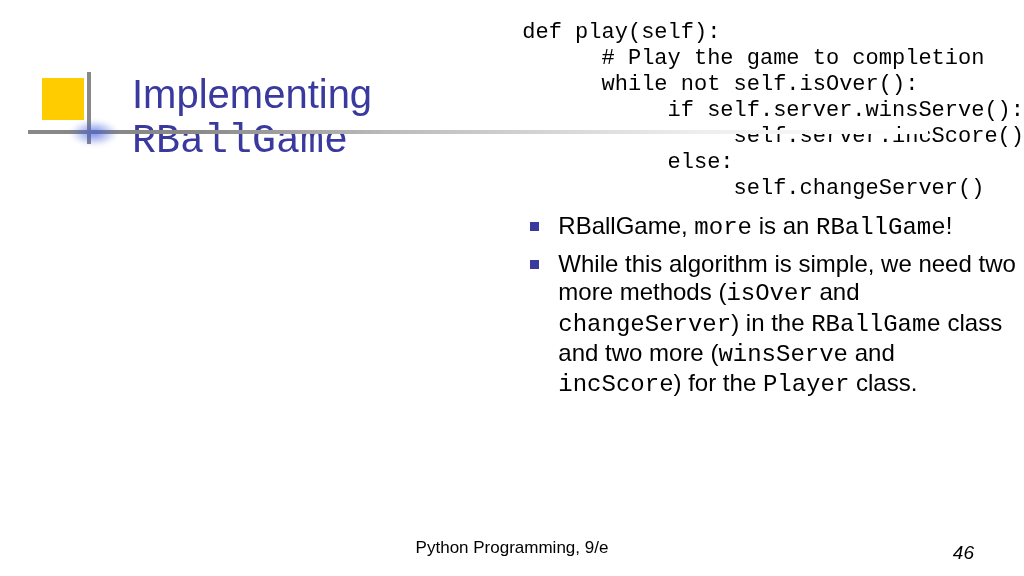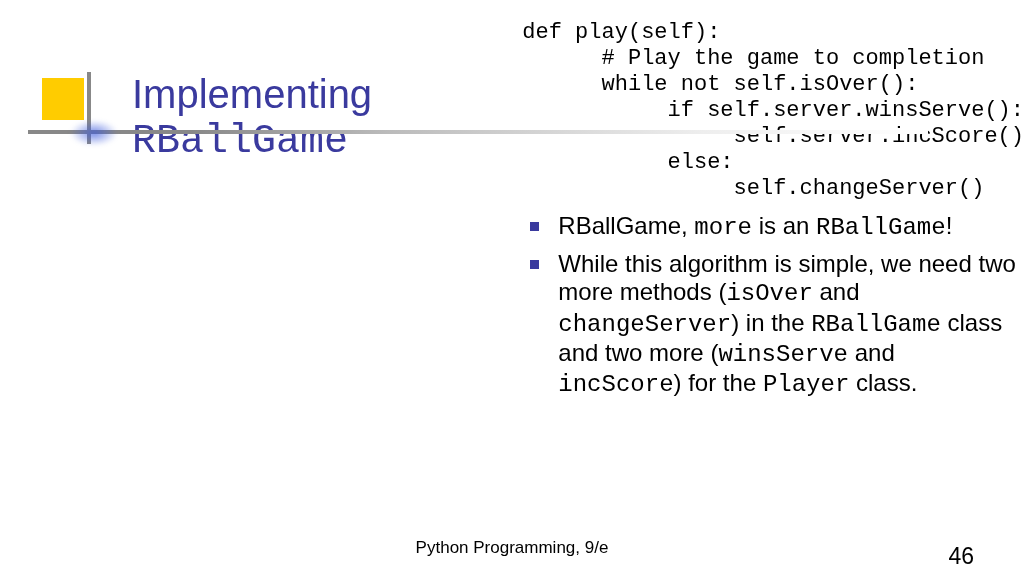--- a/index.html
+++ b/index.html
@@ -113,22 +113,23 @@
     .footer-center {
       position: absolute;
       left: 50%;
       transform: translateX(-50%);
       bottom: 18px;
       font-size: 17px;
     }
     .footer-right {
       position: absolute;
       right: 50px;
-      bottom: 6px;
-      font-size: 23px;
+      bottom: 12px;
+      font-size: 19px;
+      font-style: italic;
     }
   </style>
 </head>
 <body>
 
 <div class="slide">
 
   <div class="header">
     <div class="decor">
       <div class="yellow-box"></div>

